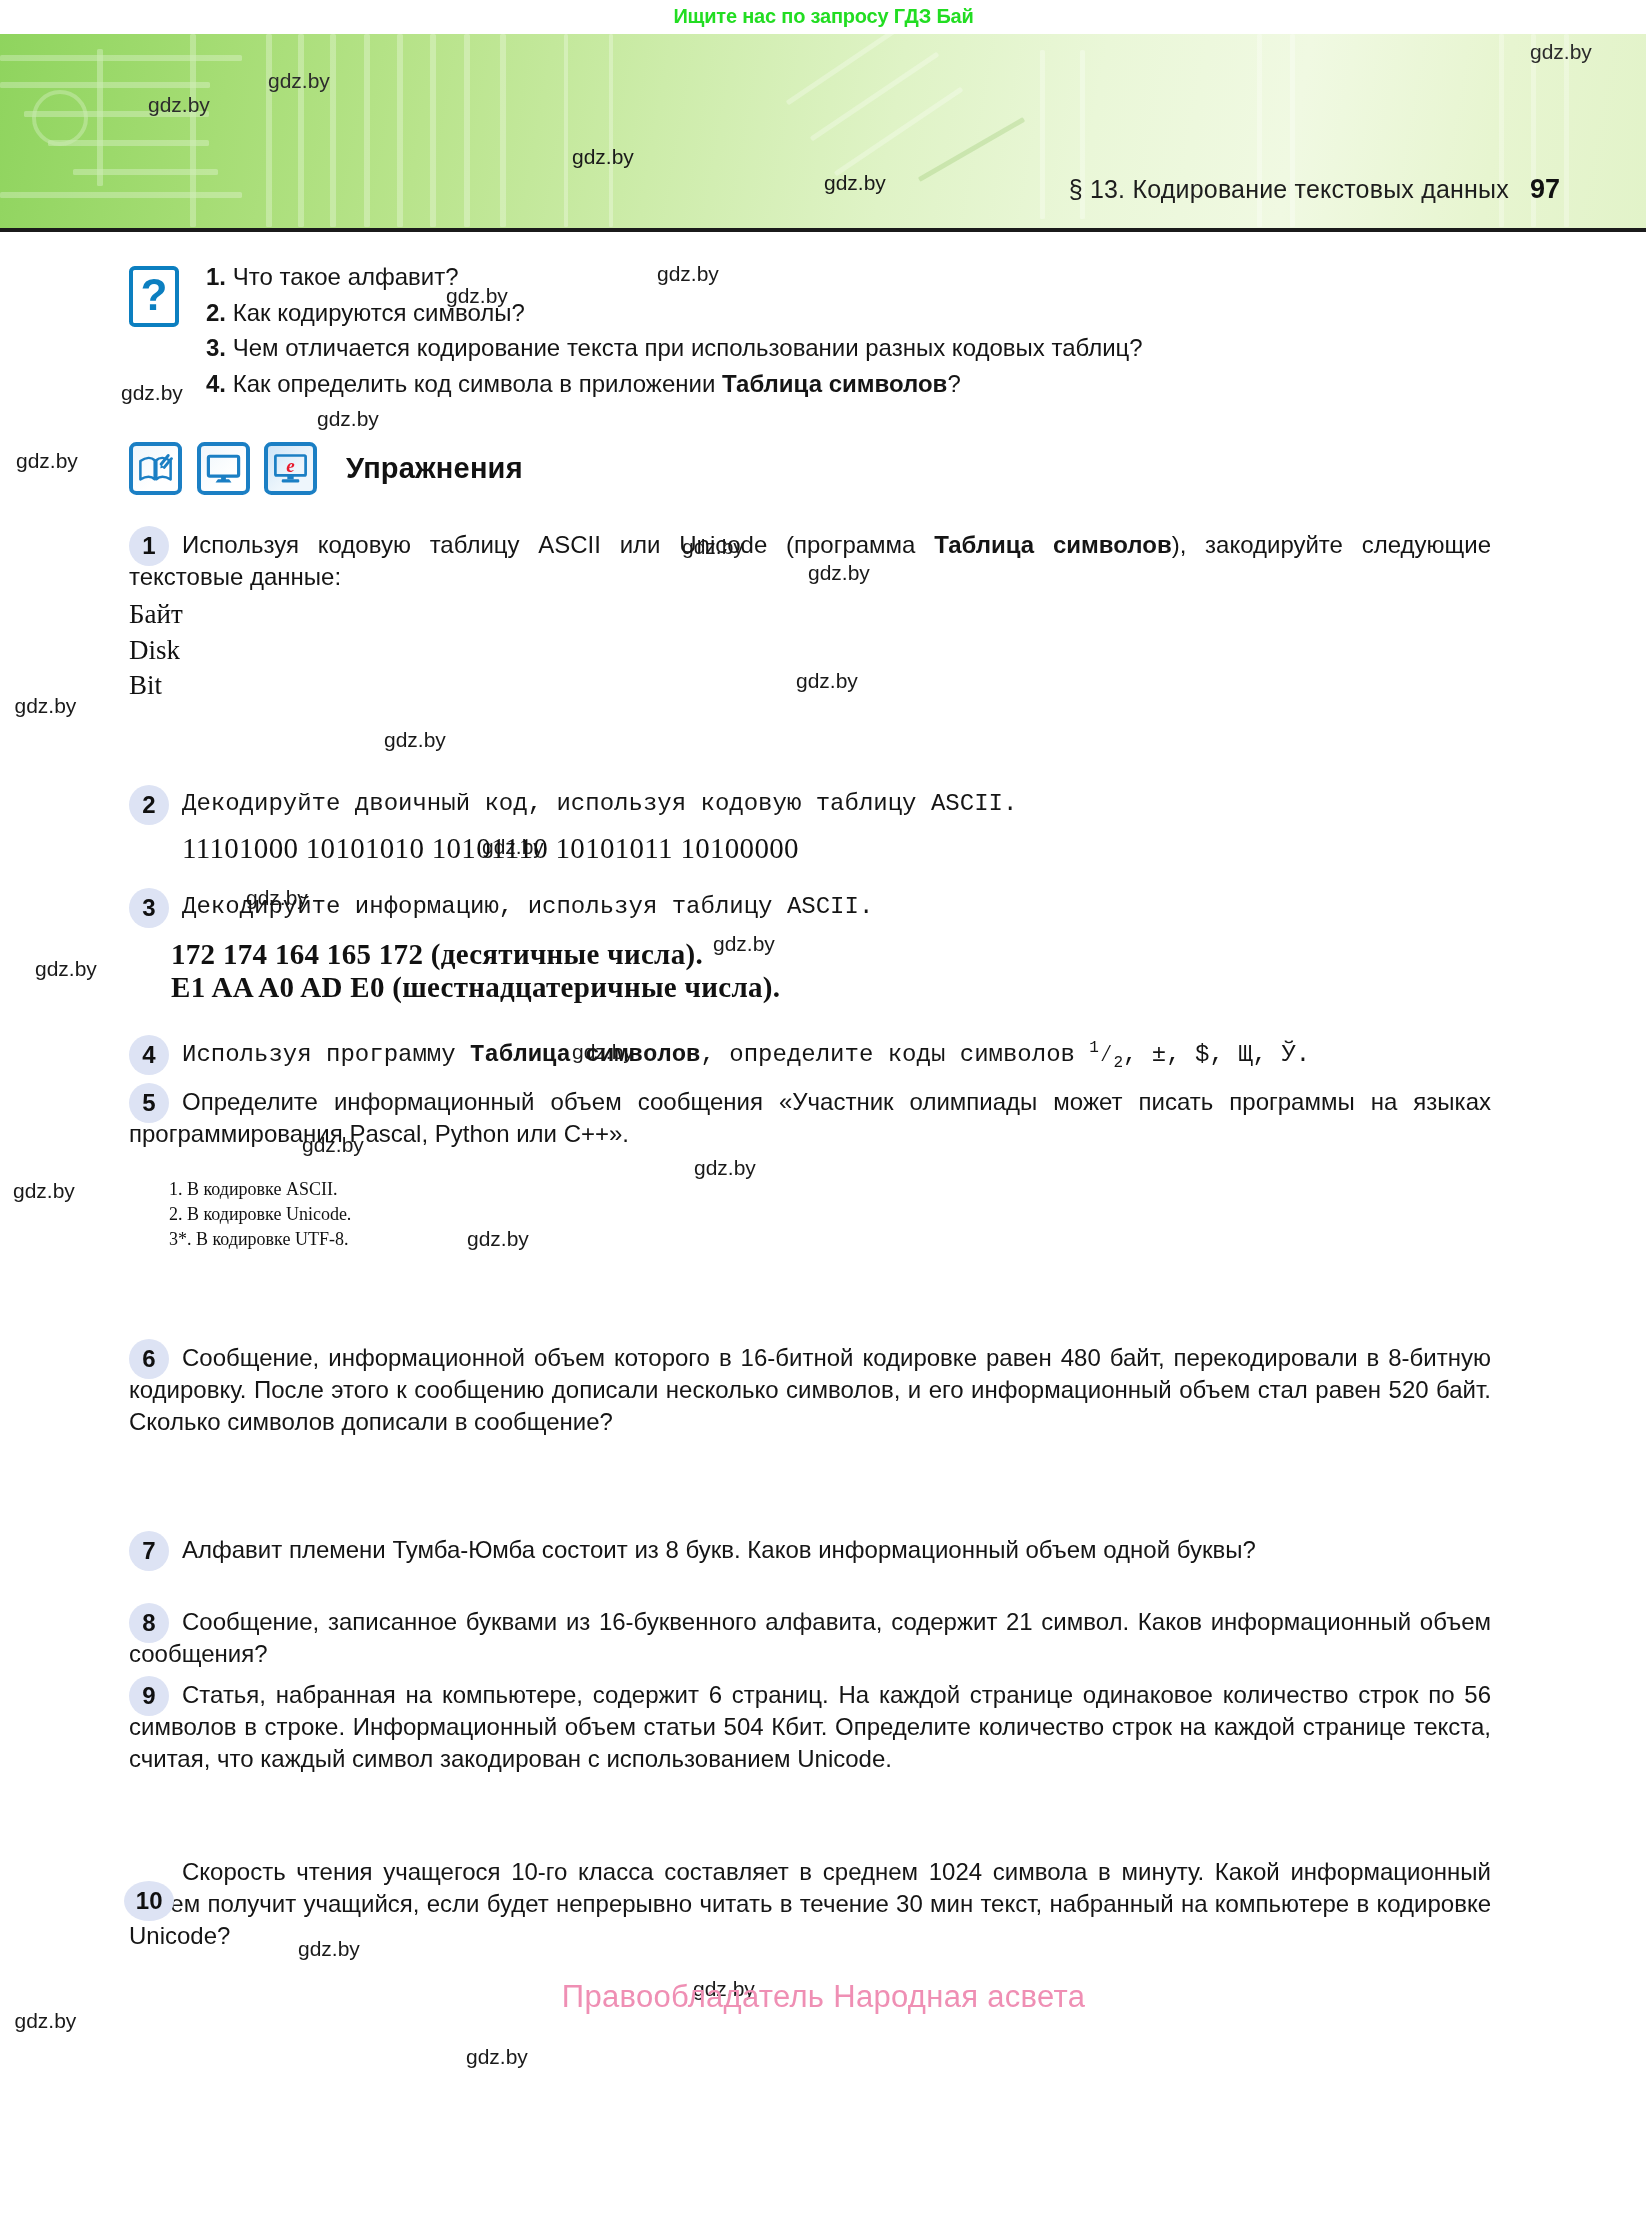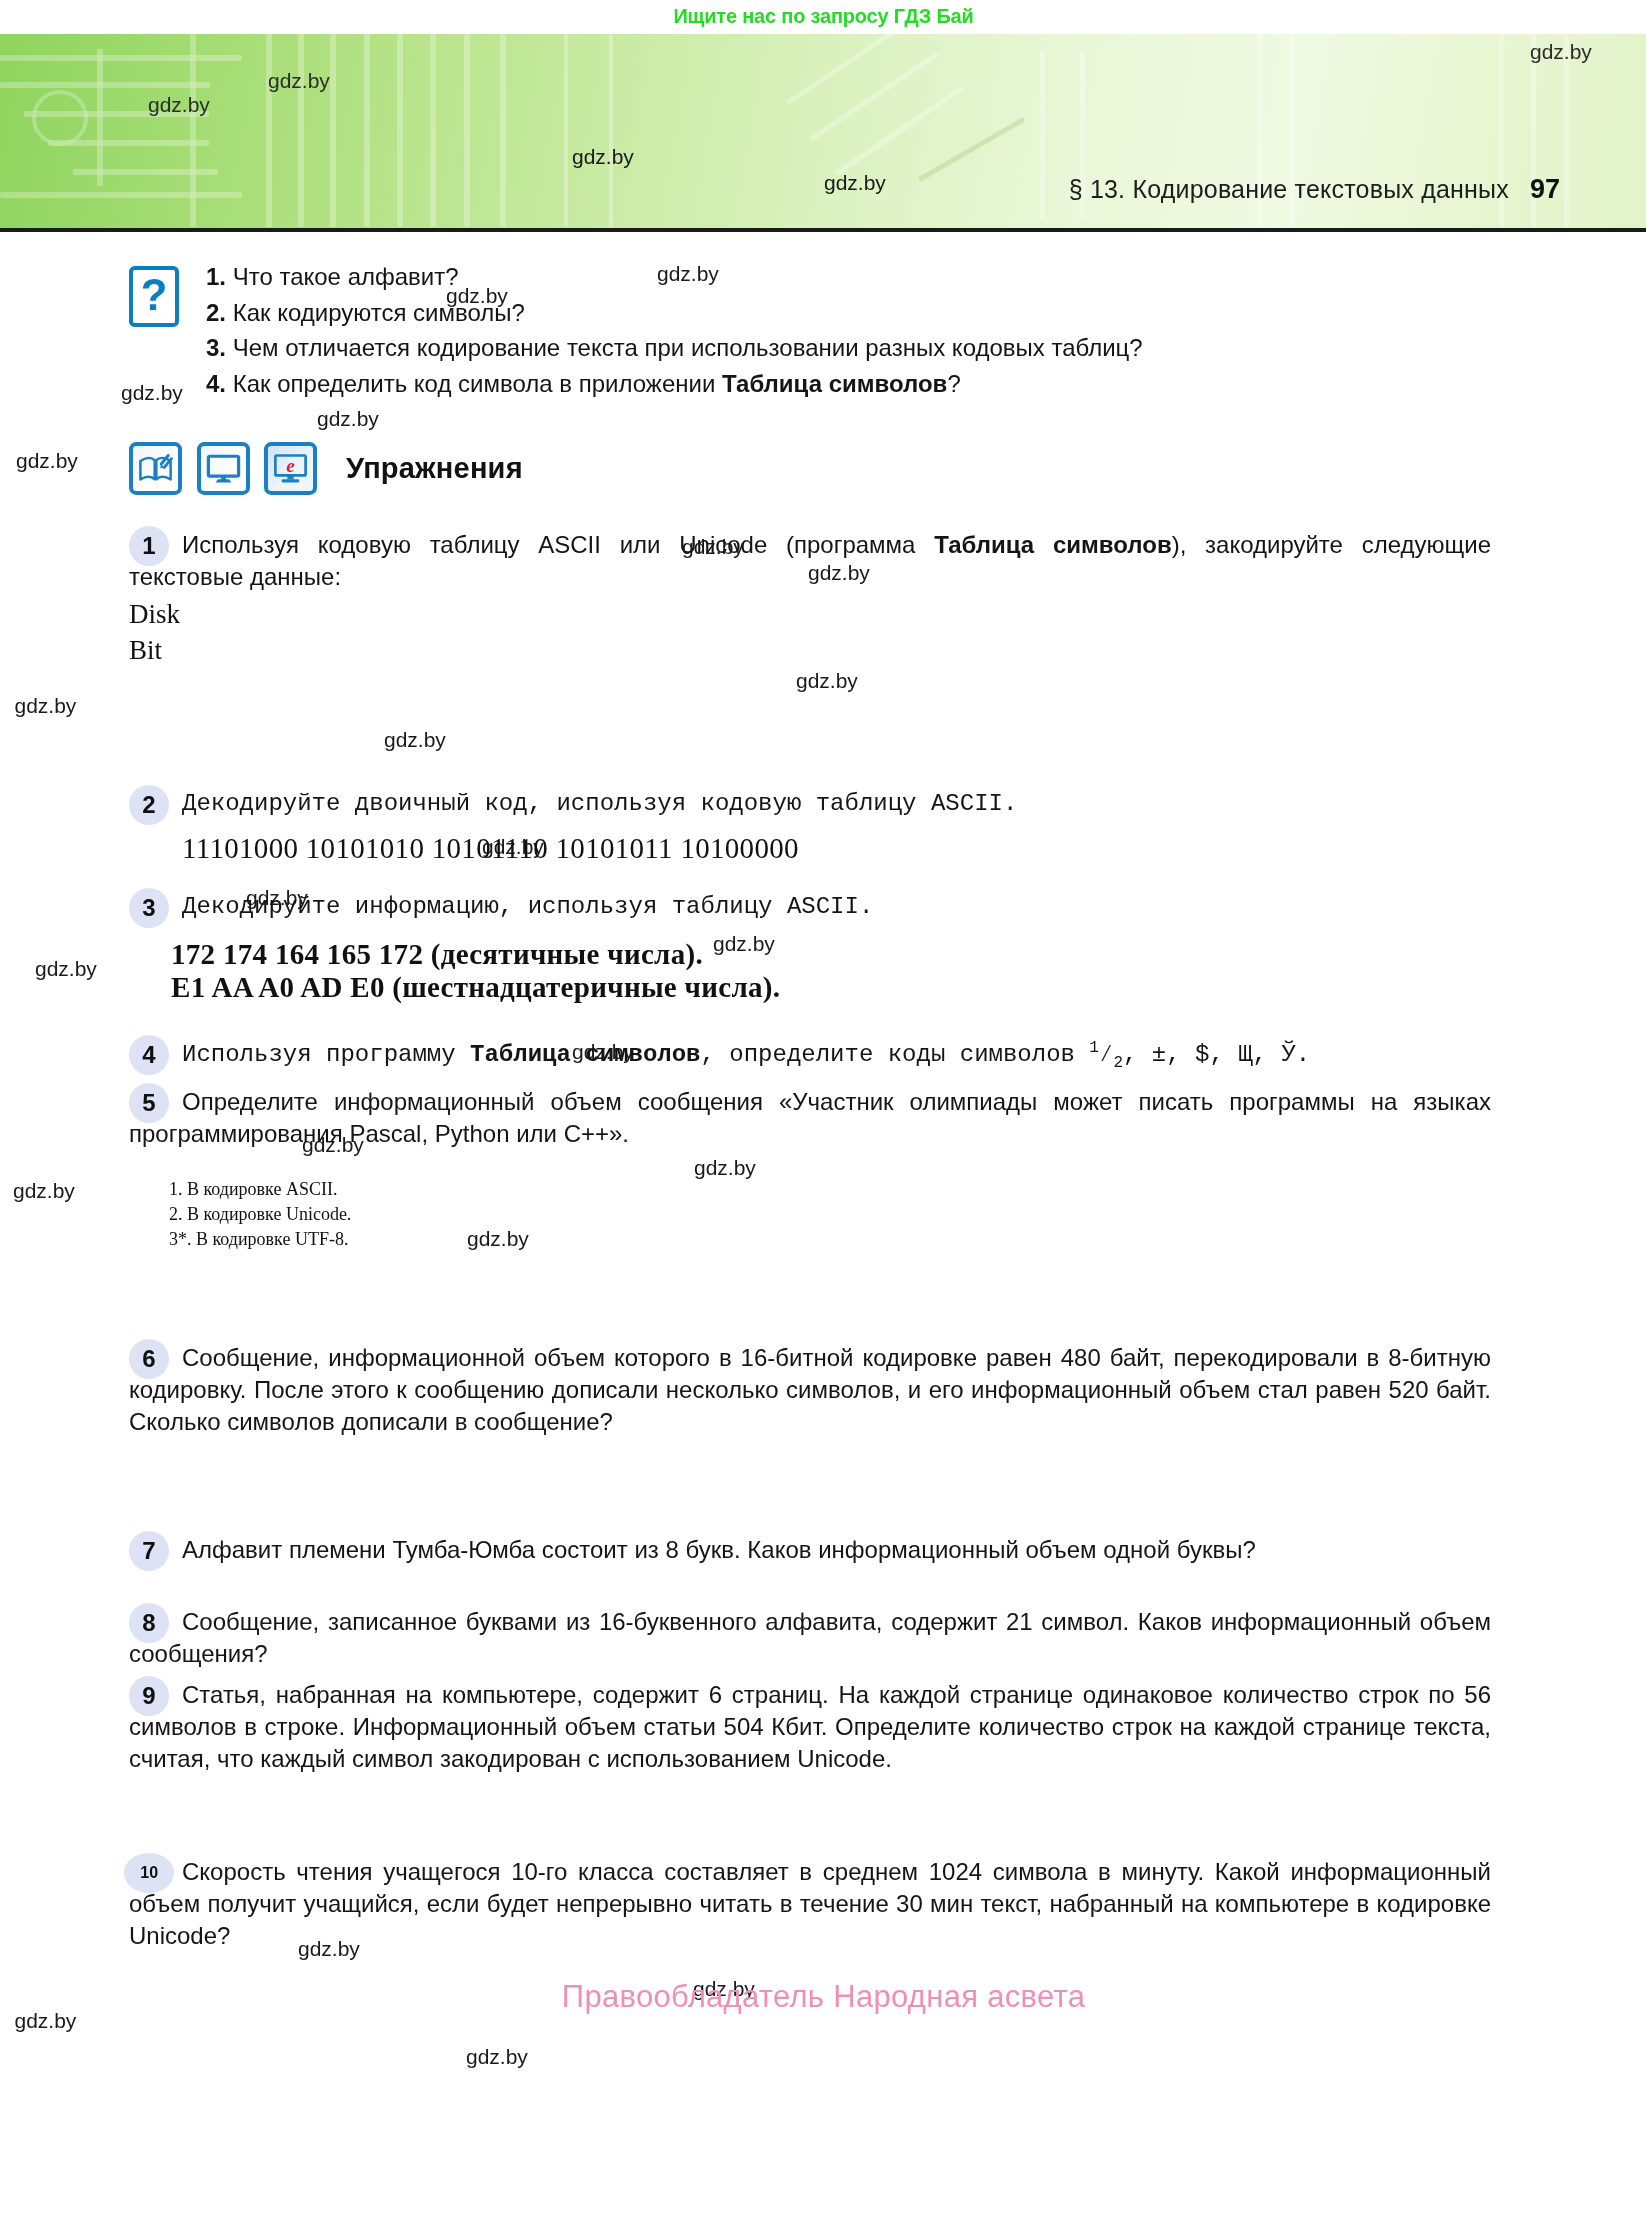--- a/index.html
+++ b/index.html
@@ -185,21 +185,22 @@
     font-size: 24px;
     font-weight: bold;
     display: flex;
     align-items: center;
     justify-content: center;
     box-sizing: border-box;
   }
   .ex-badge.wide {
     width: 50px;
     left: -4.8px;
-    font-size: 16px;
+    font-size: 24px;
+    margin-top: 28px;
   }
   .ex-body {
     font-size: 24px;
     color: #151515;
     line-height: 1.33;
     text-align: justify;
     text-justify: inter-word;
   }
   .ex-body .first-indent { display: inline-block; width: 53px; }
   .ex-body .bold { font-weight: bold; }
@@ -397,20 +398,21 @@
 
   <div class="ex" style="top:297px;">
     <div class="ex-badge">1</div>
     <div class="ex-body">
       <span class="first-indent"></span><span>Используя кодовую таблицу ASCII или Unicode (программа </span><span class="bold">Таблица символов</span><span>), закодируйте следующие текстовые данные:</span>
     </div>
   </div>
 
   <div class="word-cols" style="top:365px; left:129px;">
     <div class="word-col-b serif">
+      <div class="word-row">Байт</div>
       <div class="word-row">Disk</div>
       <div class="word-row">Bit</div>
     </div>
   </div>
 
   <div class="ex" style="top:556px;">
     <div class="ex-badge">2</div>
     <div class="ex-body nojust">
       <span class="first-indent"></span><span>Декодируйте двоичный код, используя кодовую таблицу ASCII.</span>
     </div>

